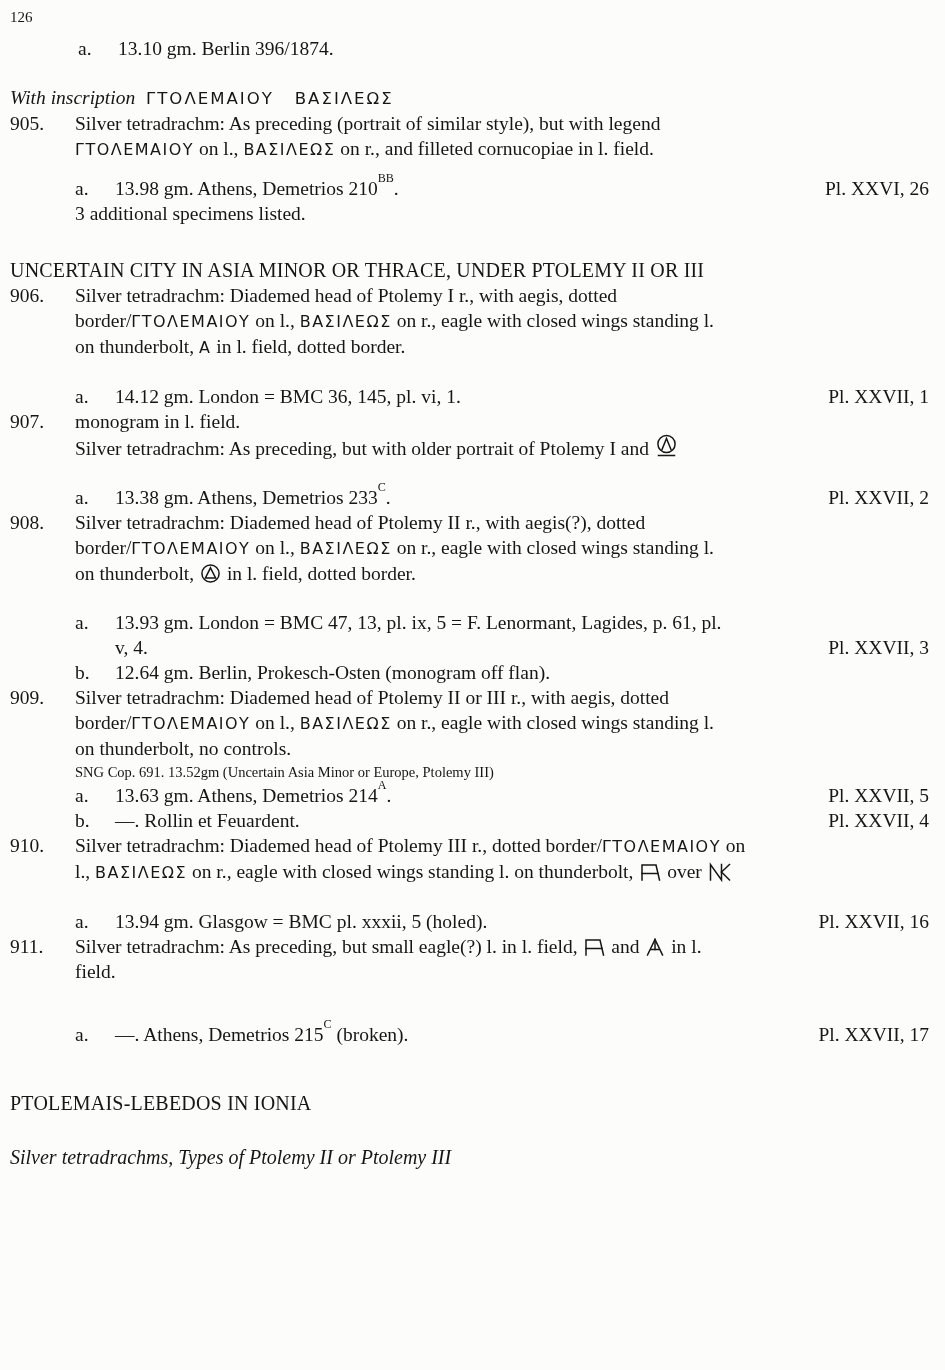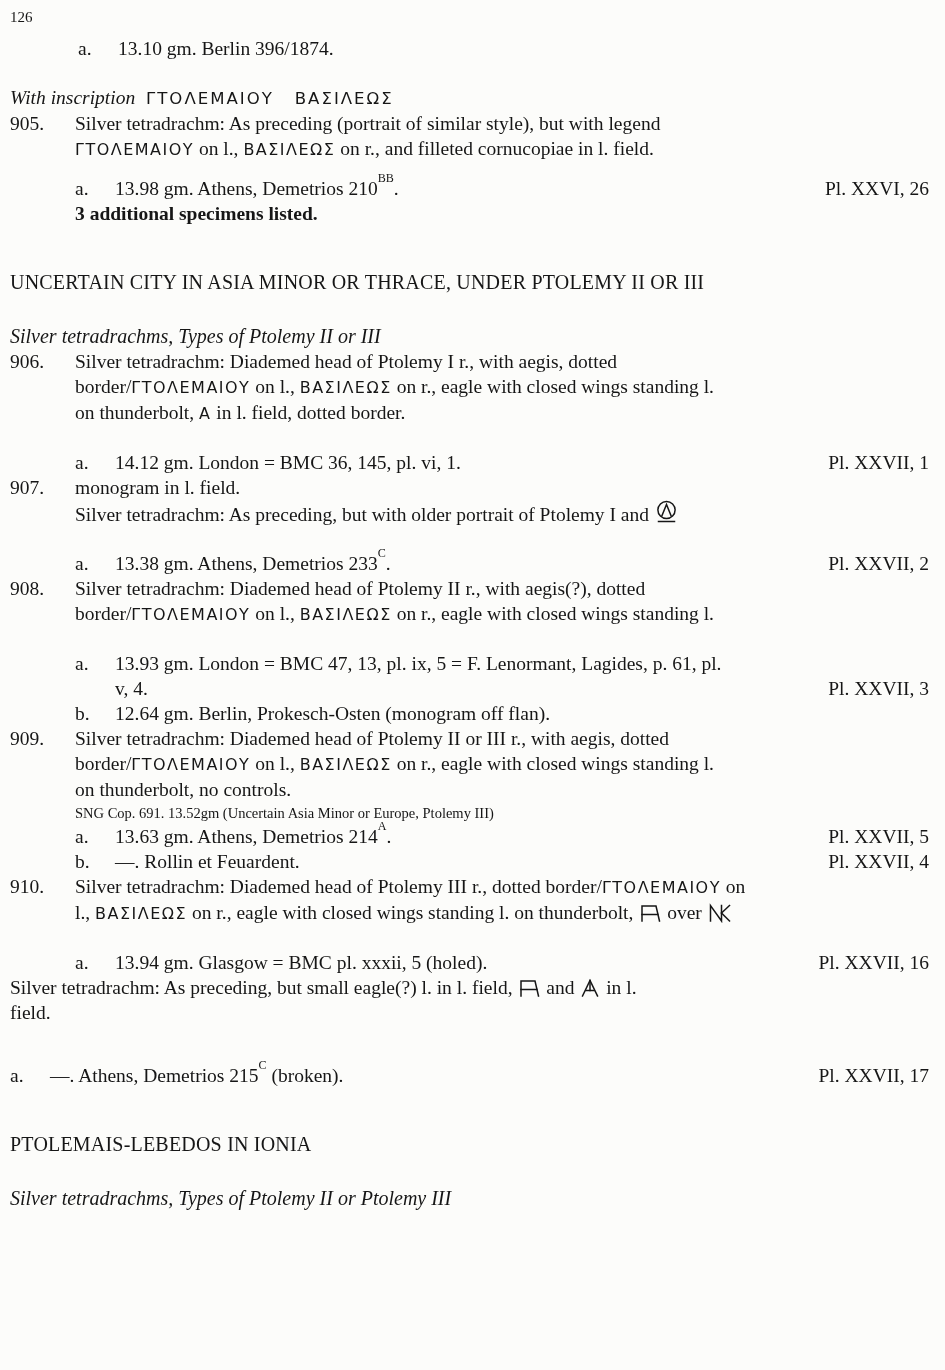--- a/index.html
+++ b/index.html
@@ -22,24 +22,24 @@
   .desc-line{white-space:nowrap;}
 
   .spec-row{display:flex;margin-top:14px;}
   .spec-row.tight{margin-top:0;}
   .spec-label{width:40px;flex-shrink:0;}
   .spec-text{flex:1;min-width:0;}
   .spec-plate{margin-left:10px;white-space:nowrap;text-align:right;}
   .line2-row{display:flex;align-items:center;}
   .line2-row .cont{flex:1;}
 
-  .note-line{margin-top:0;font-weight:bold;}
+  .note-line{margin-top:0;}
   .small-note{font-size:14.5px;line-height:22px;}
 
-  .section-header{margin-top:44px;font-size:20px;letter-spacing:0.2px;}
+  .section-header{margin-top:32px;font-size:20px;letter-spacing:0.2px;}
   .section-sub{margin-top:29px;font-style:italic;font-size:20px;}
 
   .top-spec{display:flex;margin-top:10px;margin-left:68px;}
   .inscription{margin-top:24px;font-style:italic;}
 
   .greek{
     font-family:"DejaVu Sans", sans-serif;
     font-style:normal;
     font-size:0.82em;
     letter-spacing:1.5px;
@@ -79,21 +79,20 @@
       <div class="spec-row">
         <span class="spec-label">a.</span>
         <span class="spec-text"><span>13.98 gm. Athens, Demetrios 210</span><sup>BB</sup><span>.</span></span>
         <span class="spec-plate">Pl. XXVI, 26</span>
       </div>
       <div class="note-line">3 additional specimens listed.</div>
     </div>
   </div>
 
   <div class="section-header">UNCERTAIN CITY IN ASIA MINOR OR THRACE, UNDER PTOLEMY II OR III</div>
-  <div class="section-sub">Silver tetradrachms, Types of Ptolemy II or III</div>
 
   <div class="entry">
     <div class="entry-num">906.</div>
     <div class="entry-body">
       <div class="desc-line">Silver tetradrachm: Diademed head of Ptolemy I r., with aegis, dotted</div>
       <div class="desc-line"><span>border/</span><span class="greek">ΓΤΟΛΕΜΑΙΟΥ</span><span> on l., </span><span class="greek">ΒΑΣΙΛΕΩΣ</span><span> on r., eagle with closed wings standing l.</span></div>
       <div class="desc-line"><span>on thunderbolt, </span><span class="greek">Α</span><span> in l. field, dotted border.</span></div>
       <div class="spec-row" style="margin-top:24px">
         <span class="spec-label">a.</span>
         <span class="spec-text">14.12 gm. London = BMC 36, 145, pl. vi, 1.</span>
@@ -117,20 +116,24 @@
         <span class="spec-plate">Pl. XXVII, 2</span>
       </div>
     </div>
   </div>
 
   <div class="entry">
     <div class="entry-num">908.</div>
     <div class="entry-body">
       <div class="desc-line">Silver tetradrachm: Diademed head of Ptolemy II r., with aegis(?), dotted</div>
       <div class="desc-line"><span>border/</span><span class="greek">ΓΤΟΛΕΜΑΙΟΥ</span><span> on l., </span><span class="greek">ΒΑΣΙΛΕΩΣ</span><span> on r., eagle with closed wings standing l.</span></div>
+      <div class="desc-line"><span>on thunderbolt, </span><span class="mono"><svg width="21" height="21" viewBox="0 0 21 21">
+              <circle cx="10.5" cy="10.5" r="8.6"></circle>
+              <path d="M10.5,4.8 L15.6,15 L5.4,15 Z"></path>
+            </svg></span><span> in l. field, dotted border.</span></div>
       <div class="spec-row" style="margin-top:24px">
         <span class="spec-label">a.</span>
         <span class="spec-text">
           <div>13.93 gm. London = BMC 47, 13, pl. ix, 5 = F. Lenormant, Lagides, p. 61, pl.</div>
           <div class="line2-row">
               <span class="cont">v, 4.</span>
               <span class="spec-plate">Pl. XXVII, 3</span>
             </div>
         </span>
       </div>
@@ -175,20 +178,21 @@
             </svg></span></div>
       <div class="spec-row" style="margin-top:24px">
         <span class="spec-label">a.</span>
         <span class="spec-text">13.94 gm. Glasgow = BMC pl. xxxii, 5 (holed).</span>
         <span class="spec-plate">Pl. XXVII, 16</span>
       </div>
     </div>
   </div>
 
   <div class="entry">
+    <div class="entry-num">911.</div>
     <div class="entry-body">
       <div class="desc-line"><span>Silver tetradrachm: As preceding, but small eagle(?) l. in l. field, </span><span class="mono"><svg width="22" height="20" viewBox="0 0 22 20">
               <path d="M3,18 L3,3 L17,3 L20.5,18"></path>
               <path d="M3,11.5 L18.8,11.5"></path>
             </svg></span><span> and </span><span class="mono"><svg width="20" height="20" viewBox="0 0 20 20">
               <path d="M2.5,18 L10,2.5 L17.5,18"></path>
               <path d="M6,12.5 L14,12.5"></path>
               <path d="M10,2.5 L10,12.5"></path>
             </svg></span><span> in l.</span></div>
       <div class="desc-line">field.</div>

